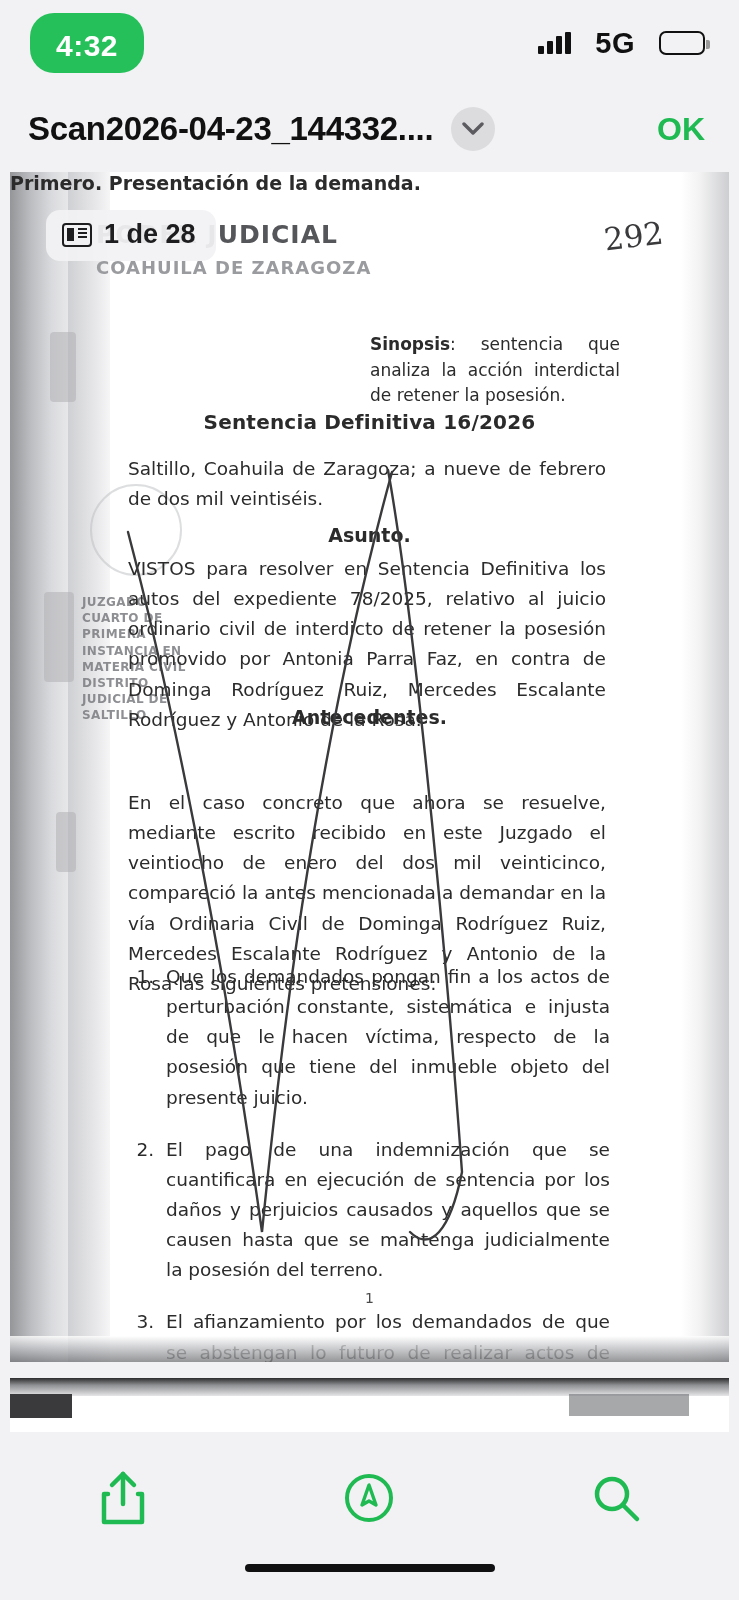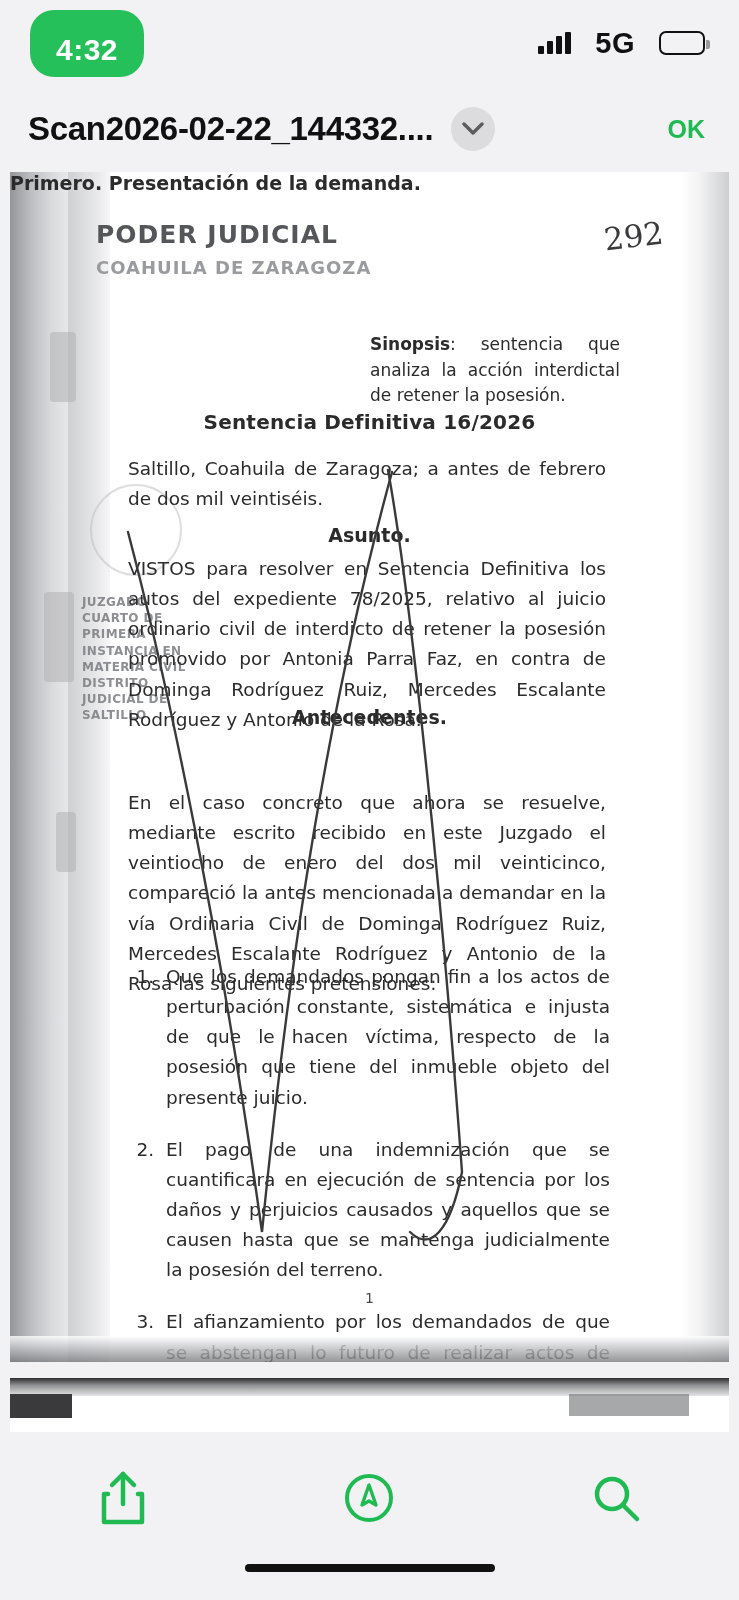--- a/index.html
+++ b/index.html
@@ -25,21 +25,21 @@
     justify-content: space-between;
     padding: 0 34px 0 30px;
     flex: 0 0 auto;
   }
   .clock-pill {
     background: #25c05a;
     color: #ffffff;
     font-size: 30px;
     font-weight: bold;
     border-radius: 24px;
-    padding: 23px 26px 10px;
+    padding: 16px 26px 10px;
     letter-spacing: 0.5px;
   }
   .status-right {
     display: flex;
     align-items: center;
     gap: 24px;
   }
   .bars { display: flex; align-items: flex-end; gap: 3px; height: 22px; }
   .bars i { display:block; width: 6px; background: #111; border-radius: 1px; }
   .bars i:nth-child(1){ height: 8px; }
@@ -97,21 +97,21 @@
     background: #dcdcdf;
     display: flex;
     align-items: center;
     justify-content: center;
     flex: 0 0 auto;
   }
   .chev-btn svg { display:block; }
   .ok-btn {
     margin-left: auto;
     color: #20ba53;
-    font-size: 25px;
+    font-size: 32px;
     font-weight: bold;
     padding-right: 6px;
   }
 
   
   .page-area {
     position: relative;
     flex: 1 1 auto;
     background: #f2f2f4;
     overflow: hidden;
@@ -355,21 +355,21 @@
           <i></i>
           <i></i>
           <i></i>
         </span>
       <span class="net-label">5G</span>
       <span class="battery"><span class="battery-fill"></span></span>
     </div>
   </div>
 
   <div class="navbar">
-    <div class="doc-title">Scan2026-02-22_144332....</div>
+    <div class="doc-title">Scan2026-04-23_144332....</div>
     <div class="chev-btn">
       <svg width="22" height="14" viewBox="0 0 22 14">
           <path d="M2 2 L11 11 L20 2" fill="none" stroke="#5b5b60" stroke-width="3.4" stroke-linecap="round" stroke-linejoin="round"></path>
         </svg>
     </div>
     <div class="ok-btn">OK</div>
   </div>
 
   <div class="page-area">
 
@@ -394,21 +394,21 @@
           <div class="ring"></div>
           <div style="position:absolute;left:6px;top:92px;width:104px;">JUZGADO CUARTO DE PRIMERA INSTANCIA EN MATERIA CIVIL DISTRITO JUDICIAL DE SALTILLO</div>
         </div>
 
         <div class="sinopsis">
           <b>Sinopsis</b><span>: sentencia que analiza la acción interdictal de retener la posesión.</span>
         </div>
 
         <div class="sent-title">Sentencia Definitiva 16/2026</div>
 
-        <div class="para p-place">Saltillo, Coahuila de Zaragoza; a antes de febrero de dos mil veintiséis.</div>
+        <div class="para p-place">Saltillo, Coahuila de Zaragoza; a nueve de febrero de dos mil veintiséis.</div>
 
         <div class="para center h-asunto">Asunto.</div>
 
         <div class="para p-vistos">VISTOS para resolver en Sentencia Definitiva los autos del expediente 78/2025, relativo al juicio ordinario civil de interdicto de retener la posesión promovido por Antonia Parra Faz, en contra de Dominga Rodríguez Ruiz, Mercedes Escalante Rodríguez y Antonio de la Rosa.</div>
 
         <div class="para center h-antecedentes">Antecedentes.</div>
 
         <div class="h-primero">Primero. Presentación de la demanda.</div>
 
         <div class="para p-caso">En el caso concreto que ahora se resuelve, mediante escrito recibido en este Juzgado el veintiocho de enero del dos mil veinticinco, compareció la antes mencionada a demandar en la vía Ordinaria Civil de Dominga Rodríguez Ruiz, Mercedes Escalante Rodríguez y Antonio de la Rosa las siguientes pretensiones:</div>
@@ -423,20 +423,24 @@
       </div>
 
       <svg class="scrawl" viewBox="0 0 719 1190">
         <path d="M118 360 C160 520 210 760 252 1060 C268 900 300 600 382 300" fill="none" stroke="#3a3a3c" stroke-width="2.4" stroke-linecap="round"></path>
         <path d="M378 298 C400 420 430 700 452 1000 C440 1060 420 1080 400 1060" fill="none" stroke="#3a3a3c" stroke-width="2.4" stroke-linecap="round"></path>
       </svg>
 
       <div class="bottom-dark"></div>
     </div>
 
+    <div class="page-chip">
+      <span class="pages-icon"></span>
+      <span>1 de 28</span>
+    </div>
 
     <div class="next-sheet">
       <div class="strip"></div>
       <div class="strip2"></div>
       <div class="strip3"></div>
     </div>
   </div>
 
   <div class="toolbar">
     <div class="tool">

